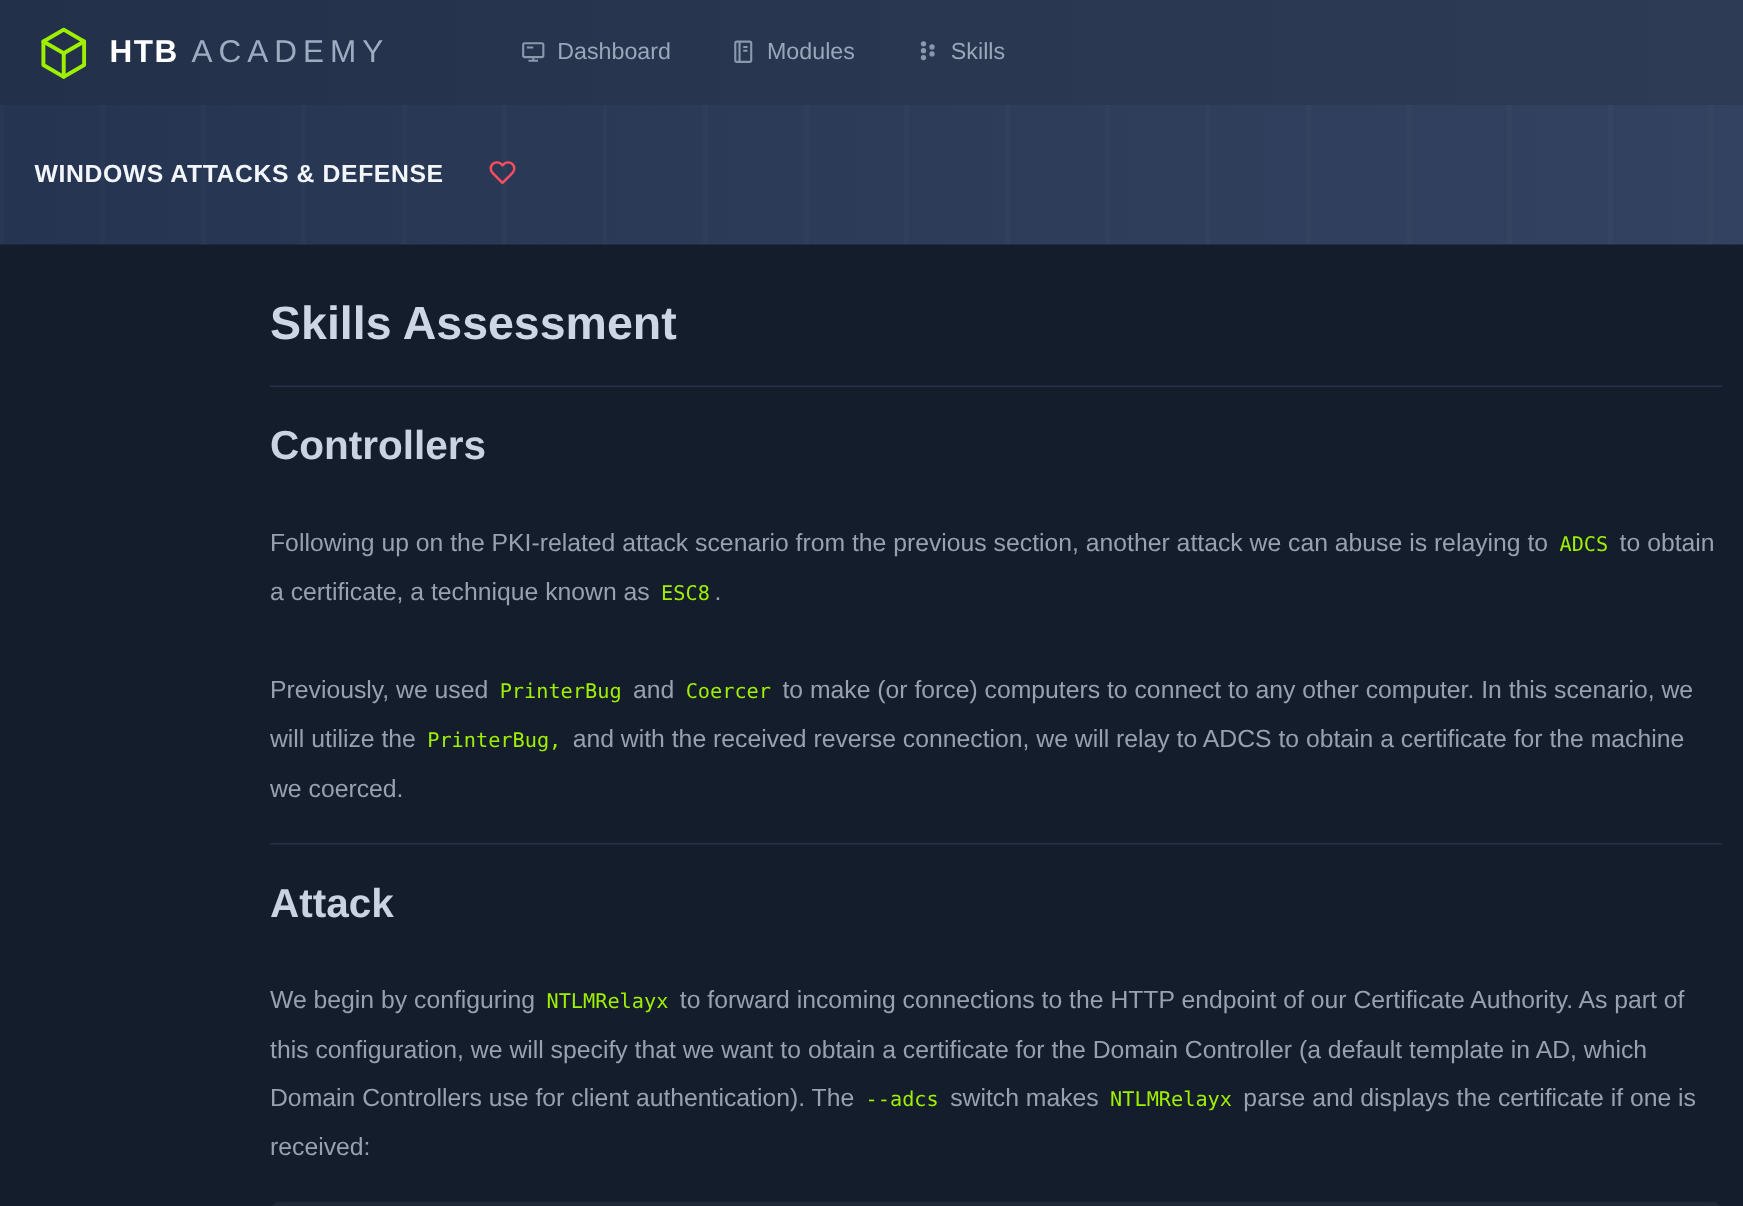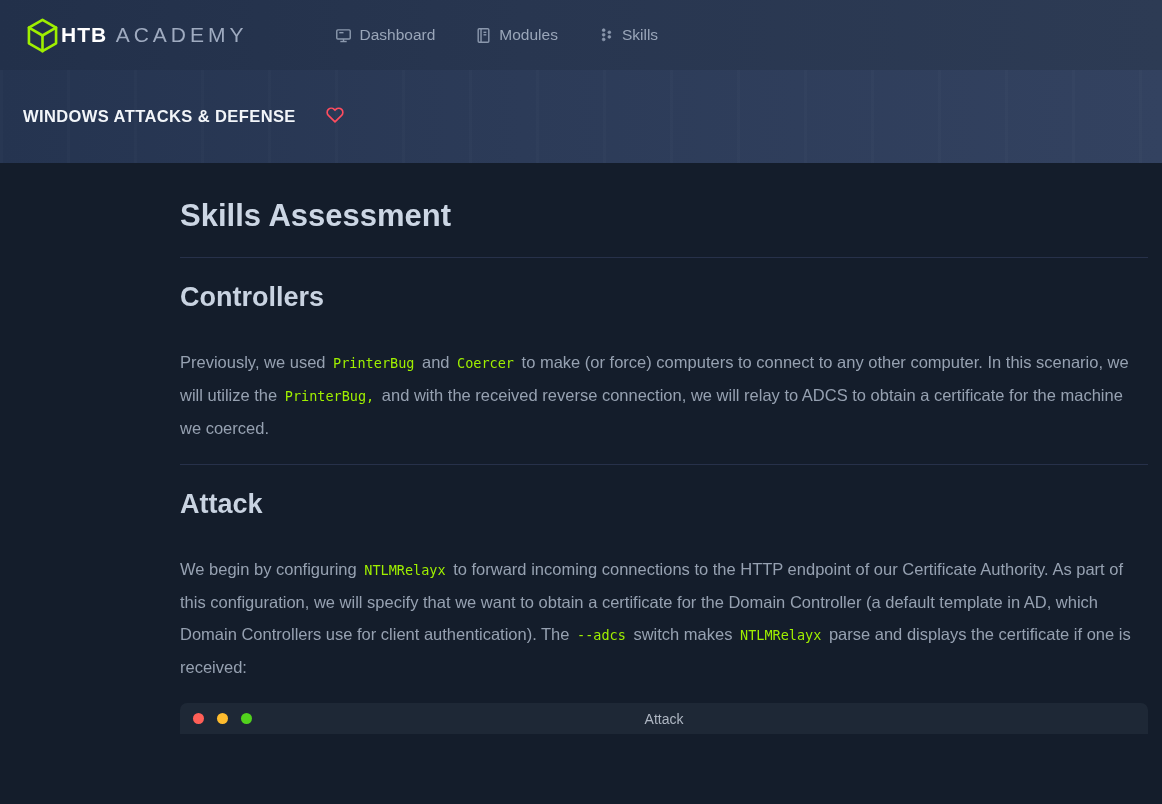--- a/index.html
+++ b/index.html
@@ -17,26 +17,26 @@
     background:#141d2b;
     font-family:"Liberation Sans",sans-serif;
     -webkit-font-smoothing:antialiased;
   }
   
   .topbar{
     height:70px;display:flex;align-items:center;
     background:linear-gradient(90deg,#22304a 0%,#283650 45%,#2d3b54 100%);
     padding:0 24px;
   }
-  .brand{display:flex;align-items:center;cursor:pointer;}
+  .brand{display:flex;align-items:center;gap:12px;cursor:pointer;}
   .brand svg{display:block;}
   .brand-bold{color:#ffffff;font-weight:700;font-size:21px;letter-spacing:1px;}
   .brand-light{color:#9fabc0;font-weight:400;font-size:21px;letter-spacing:4px;margin-left:4px;}
   .nav{display:flex;align-items:center;gap:40px;margin-left:88px;}
-  .nav-item{display:flex;align-items:flex-end;gap:7px;color:#9aa6b9;font-size:15.5px;cursor:pointer;text-decoration:none;}
+  .nav-item{display:flex;align-items:flex-start;gap:7px;color:#9aa6b9;font-size:15.5px;cursor:pointer;text-decoration:none;}
   .nav-item svg{display:block;stroke:#8b98ad;}
   
   .banner{
     height:93px;display:flex;align-items:center;
     background:
       repeating-linear-gradient(90deg,rgba(255,255,255,0.015) 0 3px,transparent 3px 67px),
       linear-gradient(90deg,#253450 0%,#2c3b58 45%,#334260 100%);
     padding:0 23px;
     gap:16px;
   }
@@ -135,20 +135,21 @@
     </span>
   </button>
 </div>
 
 <main class="main">
   <h1>Skills Assessment</h1>
   <hr class="divider">
 
   <section>
     <h2>Controllers</h2>
+    <p><span>Following up on the PKI-related attack scenario from the previous section, another attack we can abuse is relaying to </span><span class="inline-code">ADCS</span><span> to obtain a certificate, a technique known as </span><span class="inline-code">ESC8</span><span>.</span></p>
     <p><span>Previously, we used </span><span class="inline-code">PrinterBug</span><span> and </span><span class="inline-code">Coercer</span><span> to make (or force) computers to connect to any other computer. In this scenario, we will utilize the </span><span class="inline-code">PrinterBug,</span><span> and with the received reverse connection, we will relay to ADCS to obtain a certificate for the machine we coerced.</span></p>
   </section>
 
   <hr class="divider">
 
   <section>
     <h2>Attack</h2>
     <p><span>We begin by configuring </span><span class="inline-code">NTLMRelayx</span><span> to forward incoming connections to the HTTP endpoint of our Certificate Authority. As part of this configuration, we will specify that we want to obtain a certificate for the Domain Controller (a default template in AD, which Domain Controllers use for client authentication). The </span><span class="inline-code">--adcs</span><span> switch makes </span><span class="inline-code">NTLMRelayx</span><span> parse and displays the certificate if one is received:</span></p>
   </section>
 

